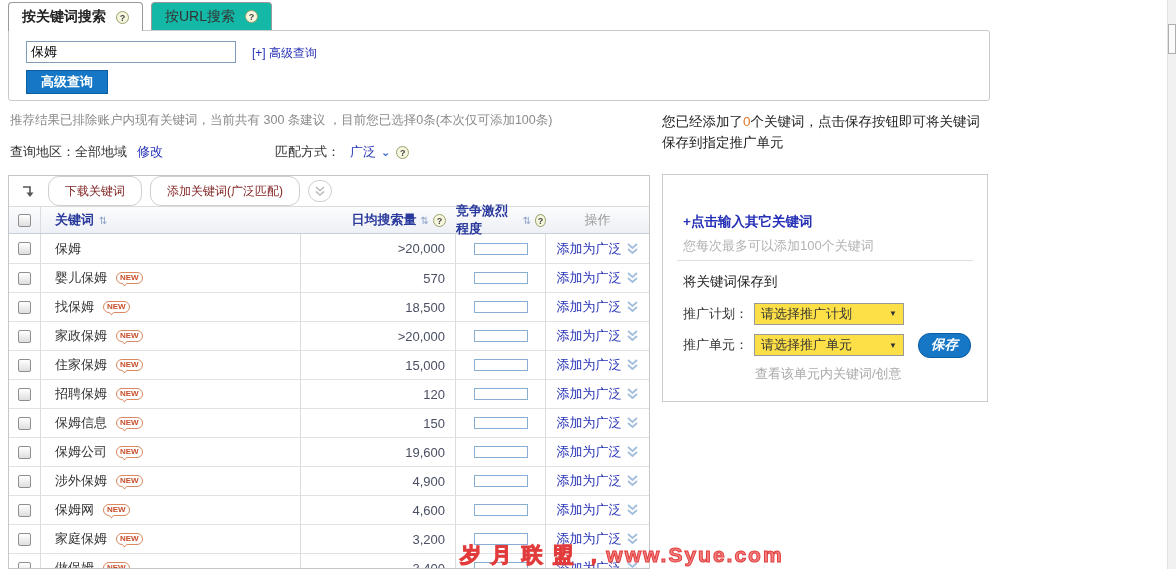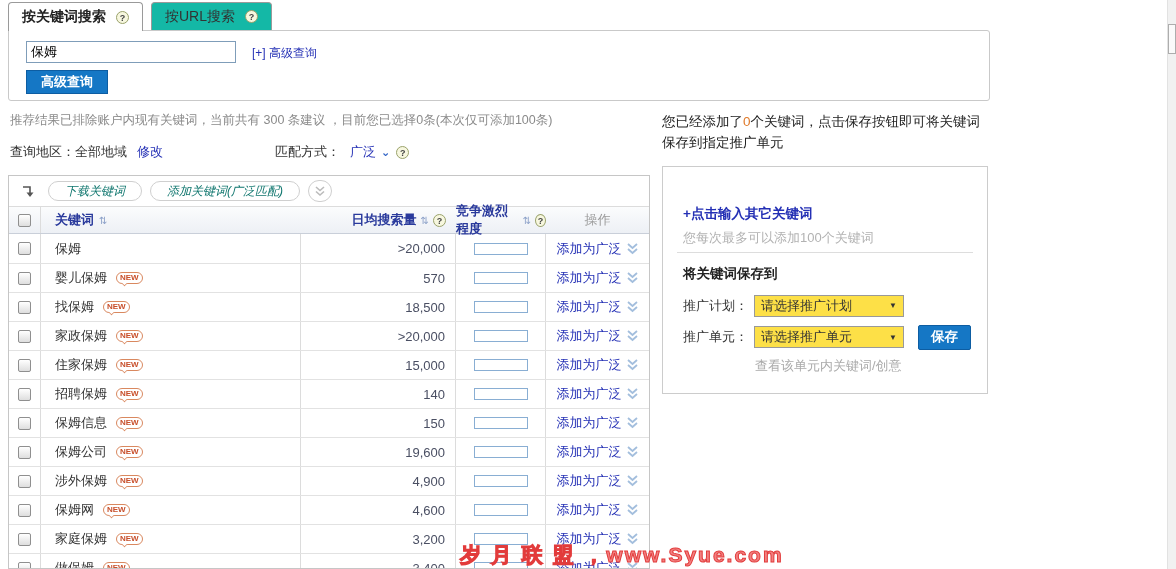--- a/index.html
+++ b/index.html
@@ -38,22 +38,22 @@
   .modify-link { margin-left:10px; }
   .match-label { margin-left:112px; }
   .match-value { margin-left:10px; }
   .chev-down { color:#2f62c5; font-weight:bold; font-size:11px; margin:0 6px 0 5px; cursor:pointer; }
 
   
   .kw-table { position:absolute; left:8px; top:175px; width:642px; height:394px;
     border:1px solid #c6c6c6; background:#fff; overflow:hidden; }
   .toolbar { height:30px; display:flex; align-items:center; padding-left:12px; gap:8px; }
   .dl-icon { width:15px; height:16px; margin-right:4px; cursor:pointer; }
-  .tool-btn { height:20px; padding:0 16px; border:1px solid #cfcfcf; border-radius:11px;
-    background:#fff; color:#0f766e; font-size:12px; cursor:pointer;font-style:italic; }
+  .tool-btn { height:30px; padding:0 16px; border:1px solid #cfcfcf; border-radius:11px;
+    background:#fff; color:#7f1d1d; font-size:12px; cursor:pointer; }
   .tool-chev { width:24px; height:22px; border:1px solid #cfcfcf; border-radius:11px;
     background:#fff; display:flex; align-items:center; justify-content:center; cursor:pointer; }
 
   .thead { display:flex; height:28px; align-items:center;
     background:linear-gradient(#fbfcfd,#edf0f5); border-top:1px solid #dcdcdc;
     border-bottom:1px solid #c9cfd9; font-size:13px; font-weight:bold; color:#2a3a9c; }
   .col-check { width:32px; display:flex; justify-content:center; align-items:center; }
   .col-kw { width:260px; padding-left:14px; display:flex; align-items:center; gap:5px; }
   .col-vol { width:155px; display:flex; justify-content:flex-end; align-items:center;
     gap:4px; padding-right:10px; }
@@ -79,36 +79,36 @@
     color:#c8502c; border:1px solid #d9885f; border-radius:6px; padding:0 3px;
     line-height:10px; background:#fff; margin-left:4px; }
   .new-badge::after { content:''; position:absolute; left:5px; bottom:-3px; width:4px;
     height:4px; background:#fff; border-right:1px solid #d9885f;
     border-bottom:1px solid #d9885f; transform:rotate(45deg) scale(.8); }
 
   
   .right-panel { position:absolute; left:662px; top:112px; width:328px; }
   .notice { font-size:13.5px; color:#222; line-height:1.55; }
   .notice .cnt { color:#e07a2a; }
-  .save-box { position:relative; margin-top:12px; width:326px; height:228px;
+  .save-box { position:relative; margin-top:20px; width:326px; height:228px;
     border:1px solid #ccc; background:#fff; }
   .add-other { position:absolute; left:20px; top:38px; font-size:13.5px; color:#2430b5;
     text-decoration:none; font-weight:bold; cursor:pointer; }
   .add-hint { position:absolute; left:20px; top:62px; font-size:13px; color:#b2b2b2; }
   .box-divider { position:absolute; left:14px; right:14px; top:85px; border-top:1px solid #ddd; }
-  .save-title { position:absolute; left:20px; top:98px; font-size:13.5px; font-weight:bold; color:#222; }
+  .save-title { position:absolute; left:20px; top:98px; font-size:13.5px; font-weight:normal; color:#222; }
   .sel-row { position:absolute; left:20px; display:flex; align-items:center; font-size:13px; color:#333; }
   .sel-row.plan { top:128px; } .sel-row.unit { top:158px; }
   .select { width:150px; height:22px; border:1px solid #999; background:#fde047;
     display:flex; align-items:center; justify-content:space-between; padding:0 6px;
     margin-left:6px; cursor:pointer; }
   .select .caret { font-size:8px; color:#333; }
   .save-btn { margin-left:14px; height:25px; padding:0 12px; background:#1577c5;
     border:1px solid #0d5da2; color:#fff; font-weight:bold; font-size:13.5px;
-    border-radius:2px; cursor:pointer; }
+    border-radius:12px; cursor:pointer;font-style:italic; }
   .view-link { position:absolute; left:92px; top:190px; font-size:13px; color:#aaa;
     text-decoration:none; cursor:pointer; }
 
   
   .watermark { position:absolute; left:460px; top:541px; font-size:21px; font-weight:bold;
     color:#f28080; -webkit-text-stroke:1px #e23b3b; letter-spacing:2px; z-index:9;
     white-space:nowrap; pointer-events:none; }
   .scrollbar { position:absolute; right:0; top:0; width:9px; height:569px;
     background:#f1f1f1; border-left:1px solid #e2e2e2; }
   .scroll-thumb { position:absolute; left:0; top:24px; width:8px; height:30px;
@@ -313,21 +313,21 @@
 
     <div class="trow">
       <div class="col-check vline">
         <span class="checkbox"></span>
       </div>
       <div class="col-kw vline">
         <span class="kw-text">招聘保姆</span>
         <span class="new-badge">NEW</span>
       </div>
       <div class="col-vol vline">
-        <span class="vol-num">140</span>
+        <span class="vol-num">120</span>
       </div>
       <div class="col-comp vline">
         <span class="bar">
           <span class="bar-fill" style="width: 22%;"></span>
         </span>
       </div>
       <div class="col-act">
         <a class="add-link">添加为广泛</a>
         <svg class="dchev" width="13" height="12" viewBox="0 0 13 12">
           <polyline points="2,1 6.5,5 11,1" fill="none" stroke="#a3bedd" stroke-width="1.8"></polyline>

